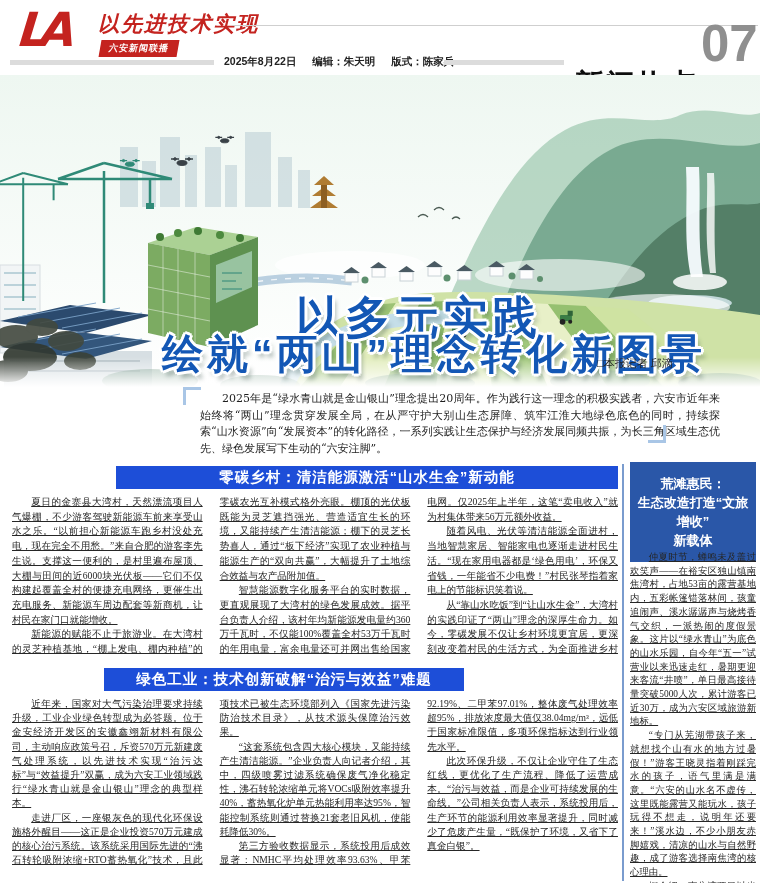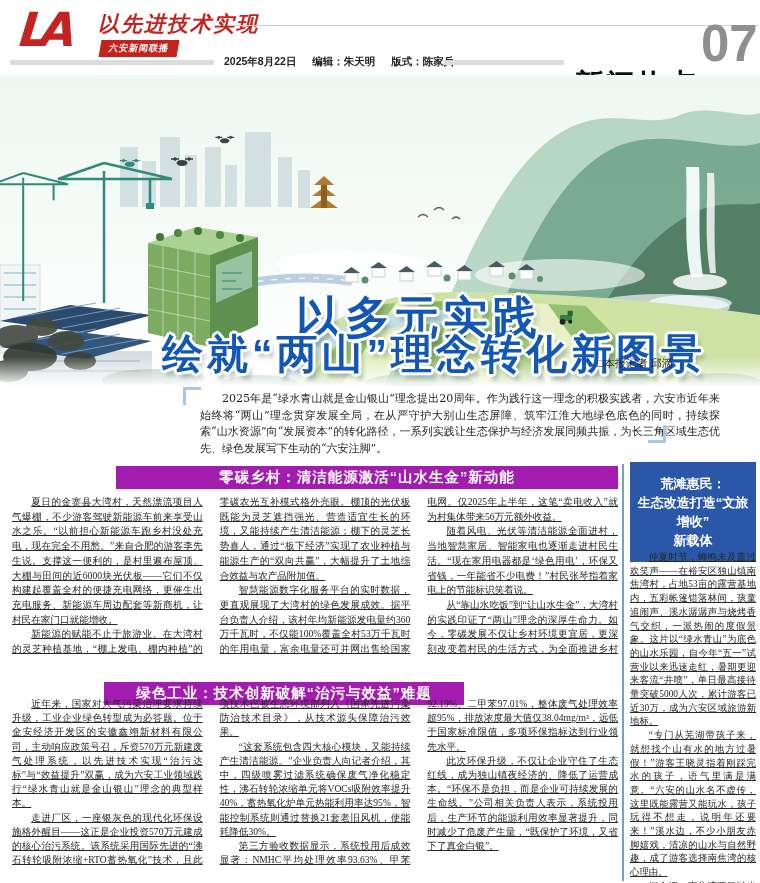--- a/index.html
+++ b/index.html
@@ -34,24 +34,24 @@
 
   
   .intro{position:absolute;left:200px;top:391px;width:520px;height:66px;
     font-family:"DejaVu Serif",serif;font-size:11px;line-height:16.5px;color:#1e1e1e;
     text-align:justify;text-indent:2em;overflow:hidden;}
   .corner{position:absolute;width:15px;height:15px;}
   .corner-tl{left:183px;top:387px;border-left:3px solid #a9c6e6;border-top:3px solid #a9c6e6;}
   .corner-br{left:648px;top:425px;border-right:3px solid #a9c6e6;border-bottom:3px solid #a9c6e6;}
 
   
-  .sec-bar{position:absolute;height:23px;background:#a21caf;color:#fff;font-size:14.5px;
+  .sec-bar{position:absolute;height:23px;background:#1d4ed8;color:#fff;font-size:14.5px;
     font-weight:700;text-align:center;line-height:23px;letter-spacing:1px;}
   .sec1-bar{left:116px;top:466px;width:502px;}
-  .sec2-bar{left:104px;top:668px;width:360px;margin-top:14px;}
+  .sec2-bar{left:104px;top:668px;width:360px;}
   .sec-body{position:absolute;left:12px;width:606px;column-count:3;column-gap:17px;column-fill:auto;
     font-family:"Liberation Serif",serif;font-size:9.6px;line-height:14.7px;
     text-align:justify;color:#262626;overflow:hidden;}
   .sec1-body{top:495px;height:168px;}
   .sec2-body{top:697px;height:184px;line-height:14.2px;}
   .sec-body p,.sb-body p{margin:0;text-indent:2em;text-decoration:underline;}
 
   
   .v-rule{position:absolute;left:622px;top:464px;width:2px;height:417px;background:#7a9cce;}
   .sb-header{position:absolute;left:630px;top:462px;width:126px;box-sizing:border-box;
@@ -293,21 +293,21 @@
     <p>随着风电、光伏等清洁能源全面进村，当地智慧家居、智能家电也逐渐走进村民生活。“现在家用电器都是‘绿色用电’，环保又省钱，一年能省不少电费！”村民张琴指着家电上的节能标识笑着说。</p>
     <p>从“靠山水吃饭”到“让山水生金”，大湾村的实践印证了“两山”理念的深厚生命力。如今，零碳发展不仅让乡村环境更宜居，更深刻改变着村民的生活方式，为全面推进乡村振兴、建设中国式现代化注入了强劲的绿色动能。</p>
   </div>
 
   <div class="sec-bar sec2-bar">绿色工业：技术创新破解“治污与效益”难题</div>
   <div class="sec-body sec2-body">
     <p>近年来，国家对大气污染治理要求持续升级，工业企业绿色转型成为必答题。位于金安经济开发区的安徽鑫翊新材料有限公司，主动响应政策号召，斥资570万元新建废气处理系统，以先进技术实现“治污达标”与“效益提升”双赢，成为六安工业领域践行“绿水青山就是金山银山”理念的典型样本。</p>
     <p>走进厂区，一座银灰色的现代化环保设施格外醒目——这正是企业投资570万元建成的核心治污系统。该系统采用国际先进的“沸石转轮吸附浓缩+RTO蓄热氧化”技术，且此项技术已被生态环境部列入《国家先进污染防治技术目录》，从技术源头保障治污效果。</p>
     <p>“这套系统包含四大核心模块，又能持续产生清洁能源。”企业负责人向记者介绍，其中，四级喷雾过滤系统确保废气净化稳定性，沸石转轮浓缩单元将VOCs吸附效率提升40%，蓄热氧化炉单元热能利用率达95%，智能控制系统则通过替换21套老旧风机，使能耗降低30%。</p>
     <p>第三方验收数据显示，系统投用后成效显著：NMHC平均处理效率93.63%、甲苯92.19%、二甲苯97.01%，整体废气处理效率超95%，排放浓度最大值仅38.04mg/m³，远低于国家标准限值，多项环保指标达到行业领先水平。</p>
-    <p>此次环保升级，不仅让企业守住了生态红线，成为独山镇夜经济的、降低了运营成本。“环保不是负担，而是企业可持续发展的生命线。”公司相关负责人表示，系统投用后，生产环节的能源利用效率显著提升，同时减少了危废产生量，“既保护了环境，又省下了真金白银”。</p>
+    <p>此次环保升级，不仅让企业守住了生态红线，更优化了生产流程、降低了运营成本。“治污与效益，而是企业可持续发展的生命线。”公司相关负责人表示，系统投用后，生产环节的能源利用效率显著提升，同时减少了危废产生量，“既保护了环境，又省下了真金白银”。</p>
 
   </div>
 
   <div class="v-rule"></div>
   <div class="sb-header">
     <div>荒滩惠民：</div>
     <div>生态改造打造“文旅增收”</div>
     <div>新载体</div>
   </div>
   <div class="sb-body">

